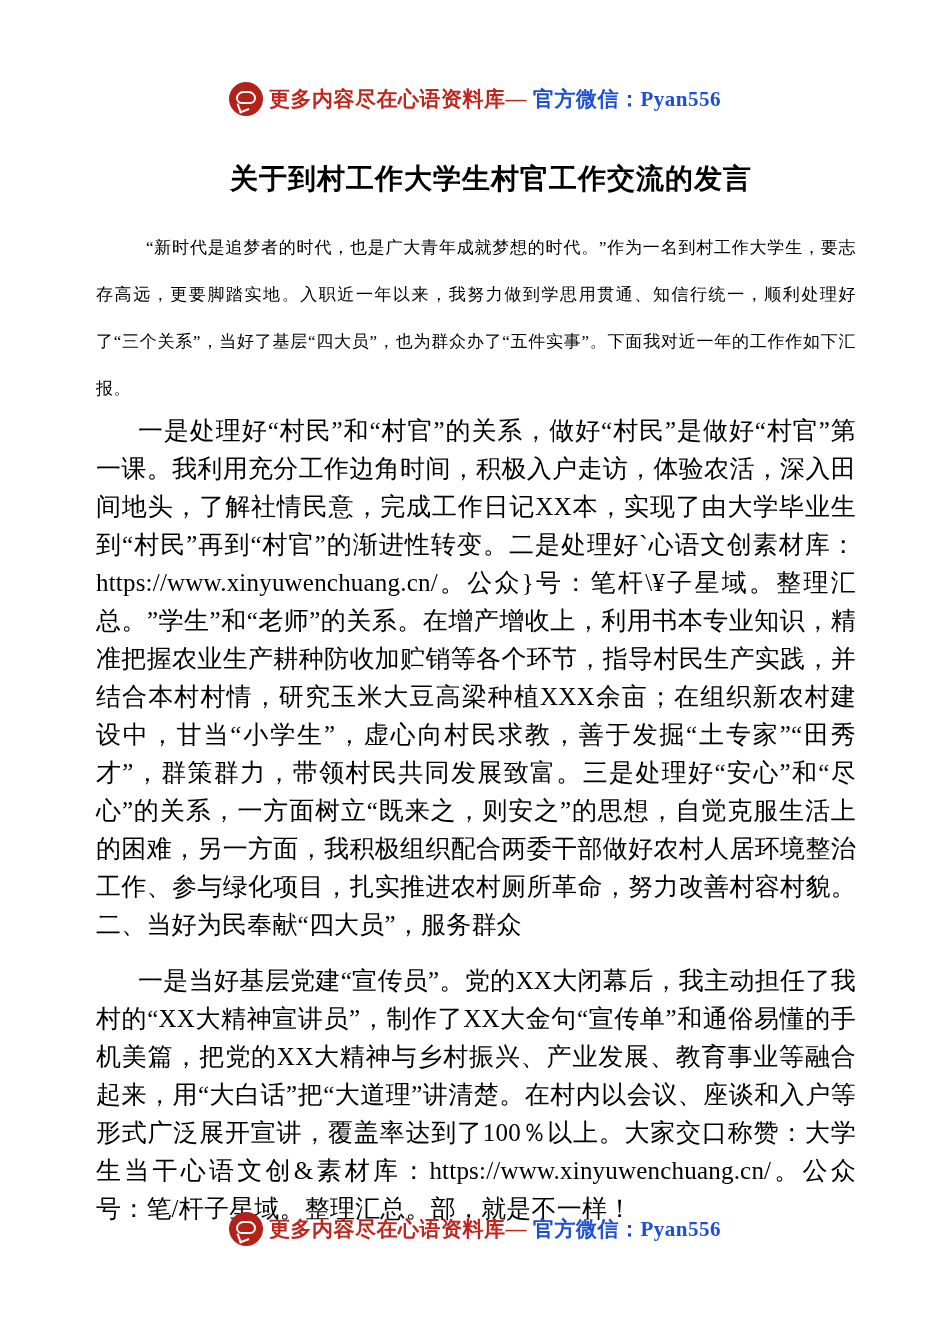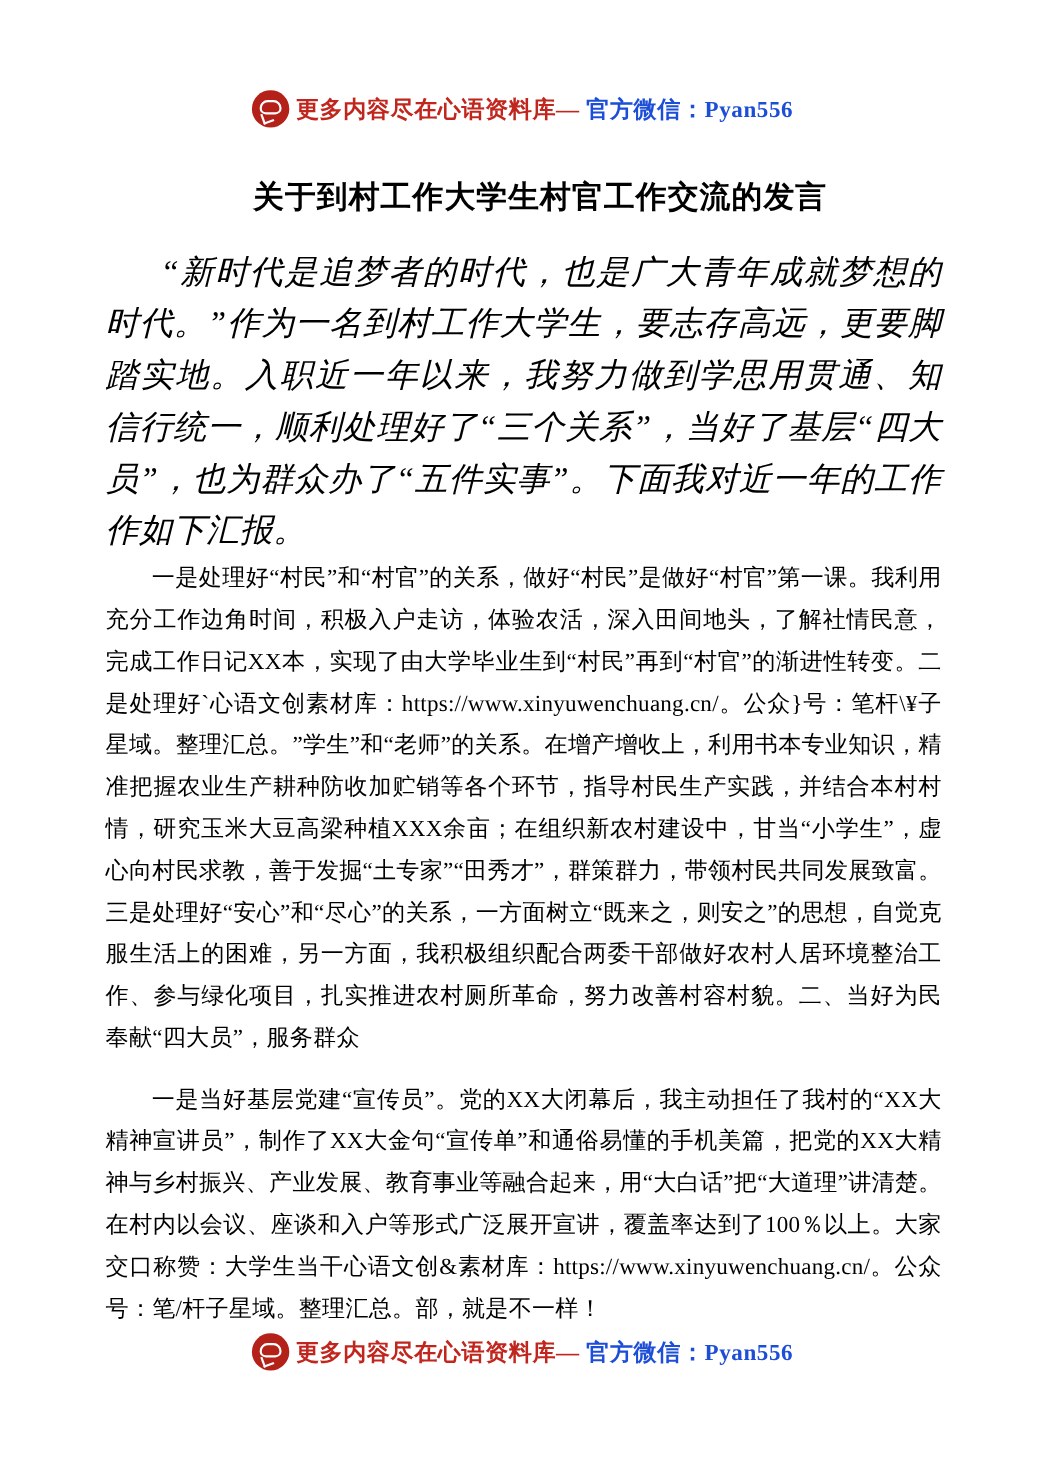--- a/index.html
+++ b/index.html
@@ -109,35 +109,34 @@
     top: 224px;
     left: 96px;
     width: 760px;
   }
   p {
     margin: 0;
     text-align: justify;
     text-justify: inter-ideograph;
   }
   .lead {
-    font-size: 30px;
+    font-size: 17px;
     line-height: 47px;
     text-indent: 50px;
     letter-spacing: 0.5px;
-    font-style: italic;
   }
   .heading {
     font-size: 24px;
     font-weight: bold;
     line-height: 50px;
     text-indent: 48px;
     margin-top: 6px;
   }
   .para {
-    font-size: 21px;
+    font-size: 25px;
     line-height: 38px;
     text-indent: 42px;
     letter-spacing: 0.2px;
   }
   .para + .para {
     margin-top: 18px;
   }
 </style>
 </head>
 <body>

